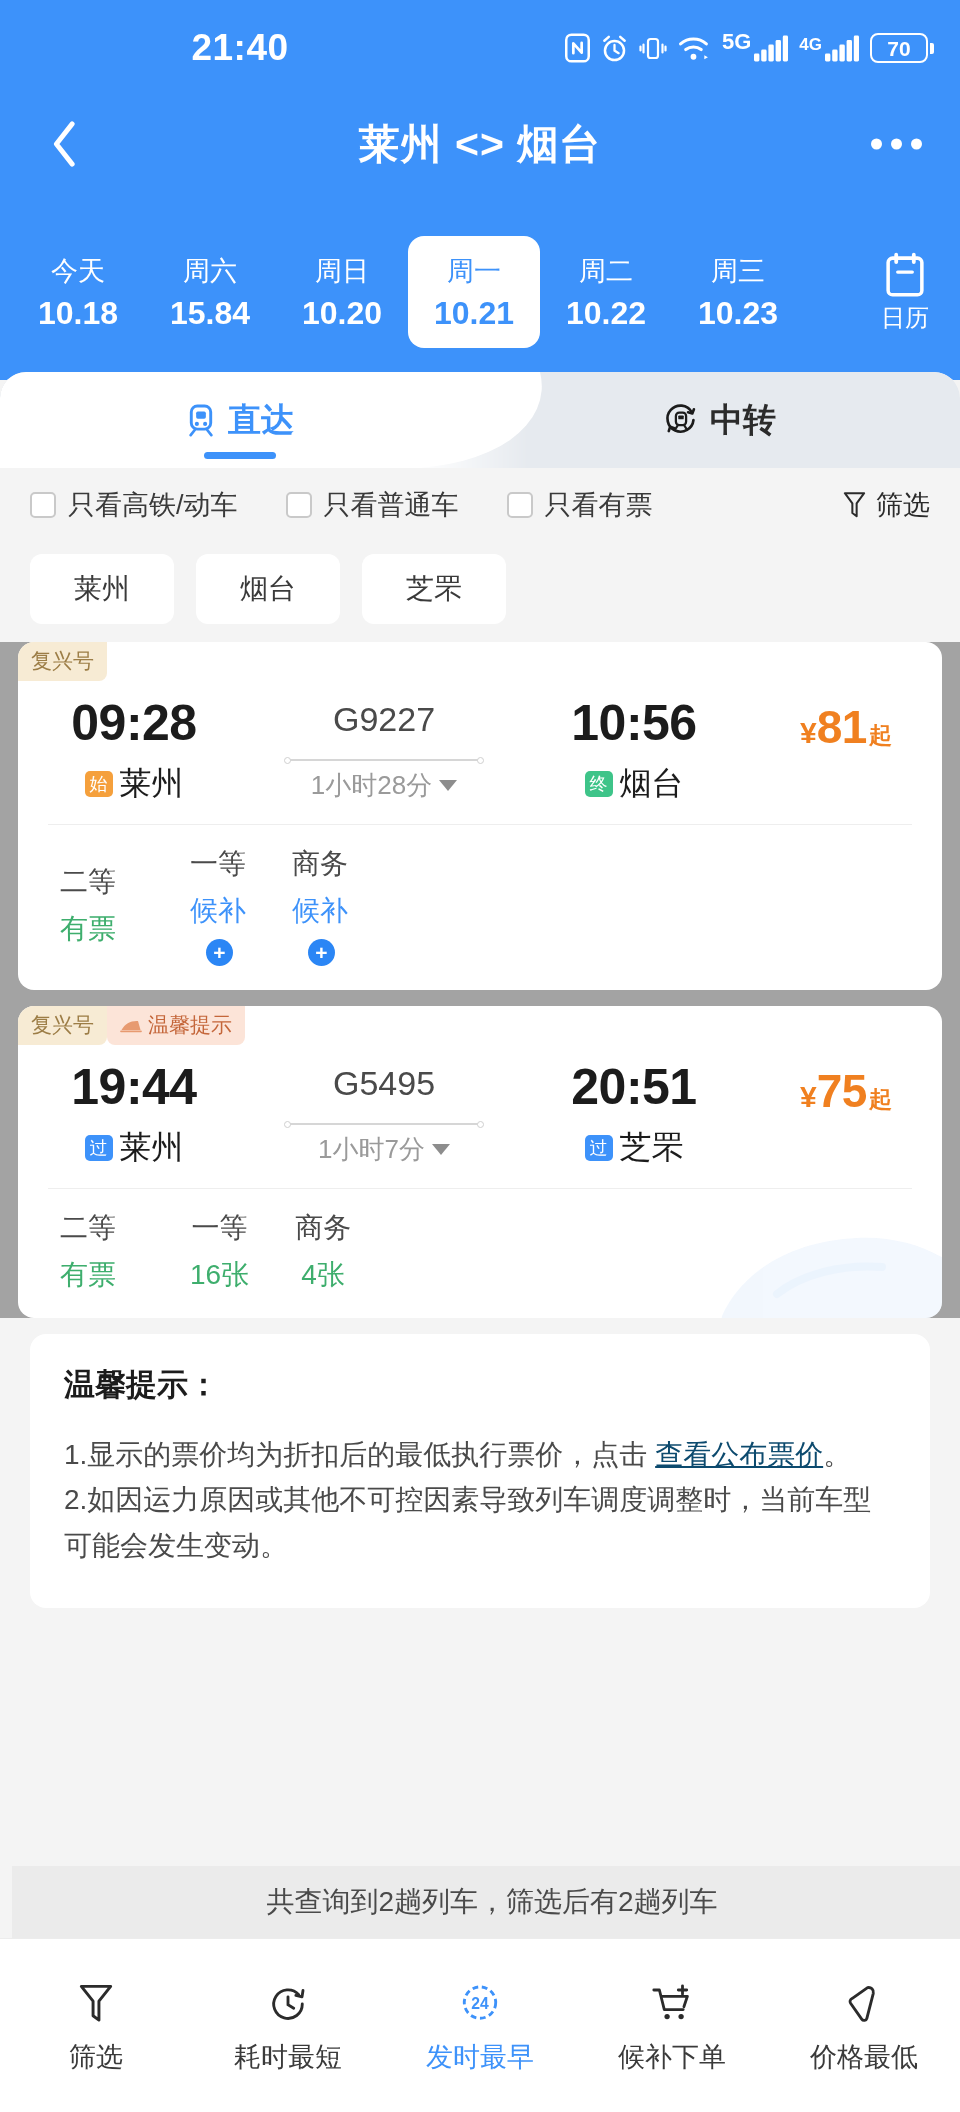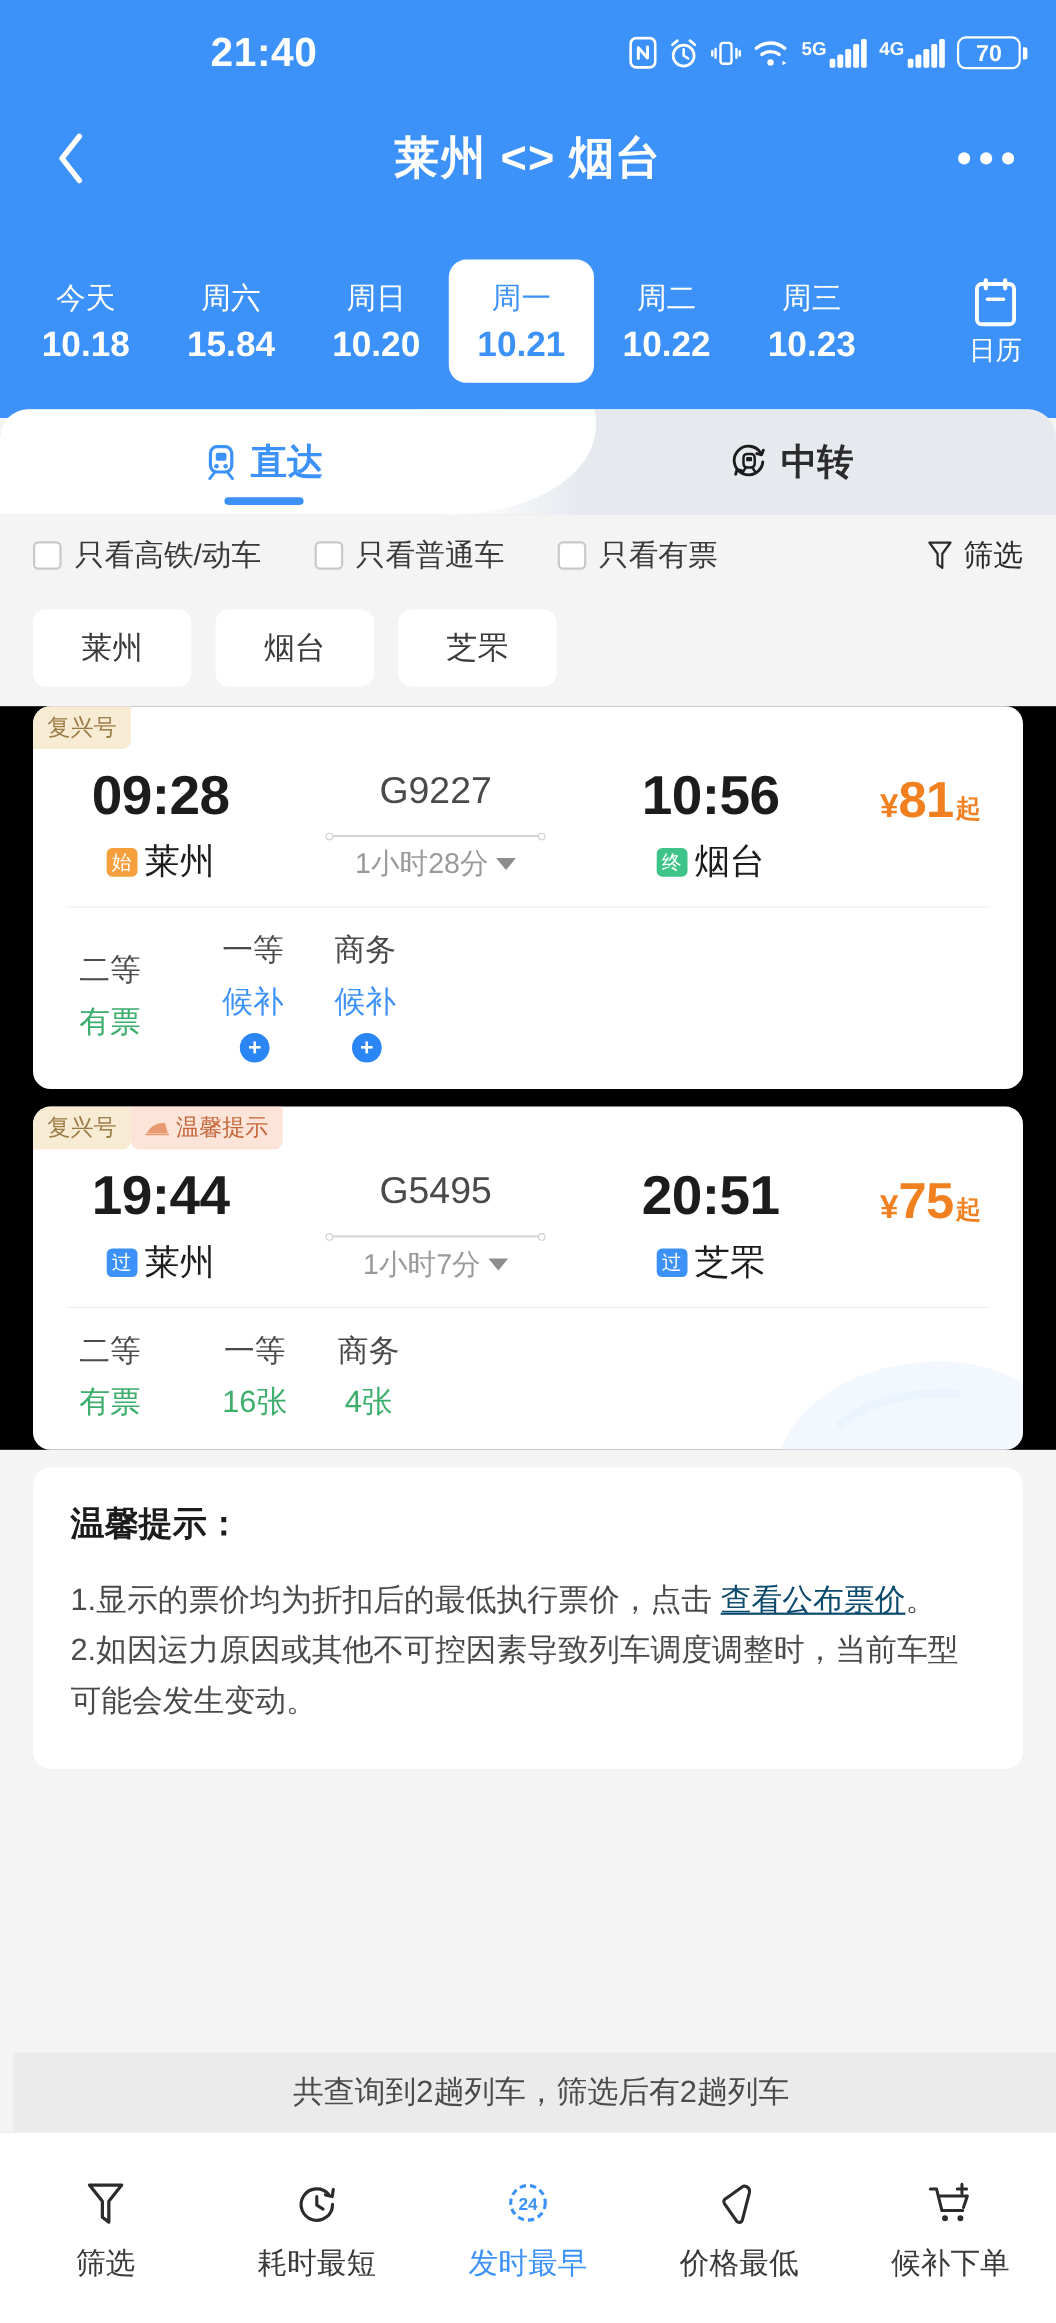--- a/index.html
+++ b/index.html
@@ -167,21 +167,21 @@
   }
   .chip {
     min-width: 144px; height: 70px;
     background: #ffffff; border-radius: 12px;
     display: flex; align-items: center; justify-content: center;
     font-size: 28px; color: #3a3a3a; cursor: pointer;
     padding: 0 26px;
   }
 
   
-  .cards { padding: 0 30px; background: #000000; }
+  .cards { padding: 0 18px; background: #a3a3a3; }
   .tcard {
     position: relative;
     background: #ffffff; border-radius: 16px;
     margin-bottom: 16px; overflow: hidden;
     cursor: pointer;
   }
   .tags { position: absolute; top: 0; left: 0; display: flex; }
   .tag {
     font-size: 21px; padding: 5px 13px 6px 13px;
     border-radius: 0 0 8px 0;
@@ -320,21 +320,21 @@
         </svg>
 
         <svg class="sicon" width="33" height="27" viewBox="0 0 32 26">
           <path d="M2.5 8.5 A19 19 0 0 1 27.5 8.5" fill="none" stroke="#fff" stroke-width="3" stroke-linecap="round"></path>
           <path d="M7.5 14 A12.5 12.5 0 0 1 22.5 14" fill="none" stroke="#fff" stroke-width="3" stroke-linecap="round"></path>
           <circle cx="15" cy="21" r="2.8" fill="#fff"></circle>
           <path d="M25.5 19.5 l3.5 2 -3.5 2 z" fill="#fff"></path>
         </svg>
 
         <div style="display:flex;align-items:flex-end;gap:3px;">
-          <span style="color:#fff;font-size:17px;font-weight:bold;line-height:1;position:relative;top:-9px;">5G</span>
+          <span style="color:#fff;font-size:22px;font-weight:bold;line-height:1;position:relative;top:-9px;">5G</span>
           <svg class="sicon" width="34" height="27" viewBox="0 0 34 26">
             <rect x="0" y="18" width="5.4" height="8" rx="1.4" fill="#fff"></rect>
             <rect x="7.2" y="14" width="5.4" height="12" rx="1.4" fill="#fff"></rect>
             <rect x="14.4" y="9" width="5.4" height="17" rx="1.4" fill="#fff"></rect>
             <rect x="21.6" y="4.5" width="5.4" height="21.5" rx="1.4" fill="#fff"></rect>
             <rect x="28.8" y="0" width="5.2" height="26" rx="1.4" fill="#fff"></rect>
           </svg>
         </div>
 
         <div style="display:flex;align-items:flex-end;gap:3px;">
@@ -622,30 +622,30 @@
       <span class="btlabel">耗时最短</span>
     </div>
     <div class="bt active">
       <svg width="40" height="44" viewBox="0 0 28 30">
         <circle cx="14" cy="14" r="11" fill="none" stroke="#3d92fa" stroke-width="2" stroke-dasharray="4 2.6"></circle>
         <text x="14" y="18.5" text-anchor="middle" font-size="11" font-weight="bold" fill="#3d92fa" font-family="Liberation Sans, sans-serif">24</text>
       </svg>
       <span class="btlabel">发时最早</span>
     </div>
     <div class="bt">
-      <svg width="40" height="44" viewBox="0 0 28 30">
-        <path d="M16.5 3.5 C19 3 21 5 20.5 7.5 L16 25 C15.6 26.6 13.4 27 12.4 25.6 L4.6 14.5 C3.8 13.3 4.3 11.8 5.6 11.2 Z" fill="none" stroke="#2b2b2b" stroke-width="2" stroke-linejoin="round"></path>
-      </svg>
-      <span class="btlabel">价格最低</span>
-    </div>
-    <div class="bt">
       <svg width="42" height="44" viewBox="0 0 30 30">
         <path d="M2 5 H6 L9.5 19 H23" fill="none" stroke="#2b2b2b" stroke-width="2" stroke-linecap="round" stroke-linejoin="round"></path>
         <path d="M8 9.5 H26 L23.5 17" fill="none" stroke="#2b2b2b" stroke-width="2" stroke-linecap="round" stroke-linejoin="round"></path>
         <path d="M22.5 2 V8 M19.5 5 H25.5" stroke="#2b2b2b" stroke-width="2" stroke-linecap="round"></path>
         <circle cx="11.5" cy="24" r="1.9" fill="#2b2b2b"></circle>
         <circle cx="21.5" cy="24" r="1.9" fill="#2b2b2b"></circle>
       </svg>
       <span class="btlabel">候补下单</span>
     </div>
+    <div class="bt">
+      <svg width="40" height="44" viewBox="0 0 28 30">
+        <path d="M16.5 3.5 C19 3 21 5 20.5 7.5 L16 25 C15.6 26.6 13.4 27 12.4 25.6 L4.6 14.5 C3.8 13.3 4.3 11.8 5.6 11.2 Z" fill="none" stroke="#2b2b2b" stroke-width="2" stroke-linejoin="round"></path>
+      </svg>
+      <span class="btlabel">价格最低</span>
+    </div>
   </div>
 
 </div>
 
 </body></html>

